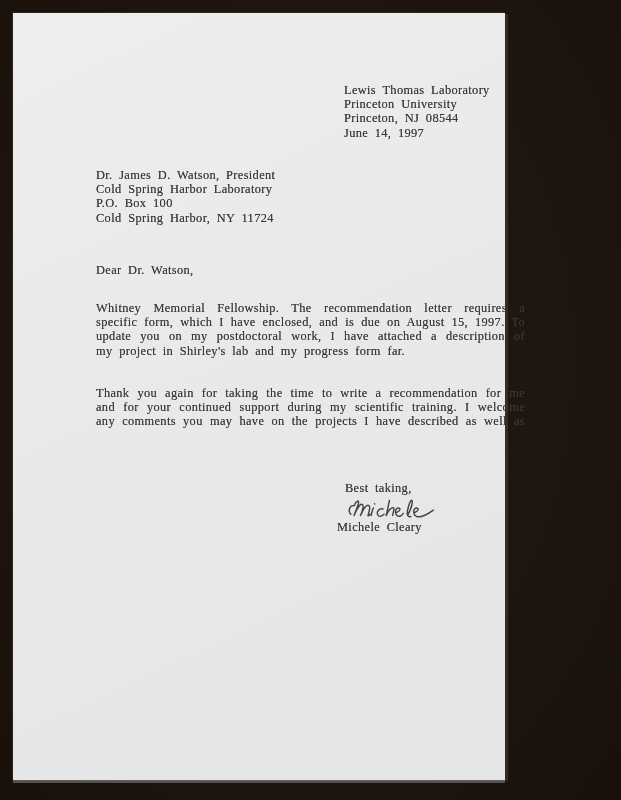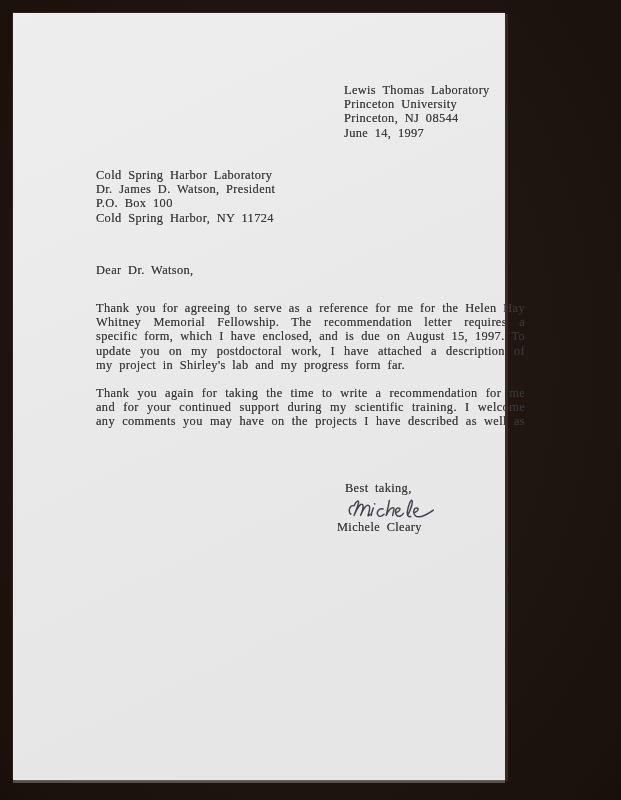--- a/index.html
+++ b/index.html
@@ -66,30 +66,29 @@
 <div class="paper">
 
   <div class="block sender">
     <div>Lewis Thomas Laboratory</div>
     <div>Princeton University</div>
     <div>Princeton, NJ 08544</div>
     <div>June 14, 1997</div>
   </div>
 
   <div class="block recipient">
+    <div>Dr. James D. Watson, President</div>
     <div>Cold Spring Harbor Laboratory</div>
-    <div>Dr. James D. Watson, President</div>
     <div>P.O. Box 100</div>
     <div>Cold Spring Harbor, NY 11724</div>
   </div>
 
   <div class="block salutation">Dear Dr. Watson,</div>
 
   <div class="block para para-1">
-    <div class="jline">Thank you for agreeing to serve as a reference for me for the Helen Hay</div>
     <div class="jline">Whitney Memorial Fellowship.  The recommendation letter requires a</div>
     <div class="jline">specific form, which I have enclosed, and is due on August 15, 1997.  To</div>
     <div class="jline">update you on my postdoctoral work, I have attached a description of</div>
     <div class="jlast">my project in Shirley's lab and my progress form far.</div>
   </div>
 
   <div class="block para para-2">
     <div class="jline">Thank you again for taking the time to write a recommendation for me</div>
     <div class="jline">and for your continued support during my scientific training.  I welcome</div>
     <div class="jline">any comments you may have on the projects I have described as well as</div>

